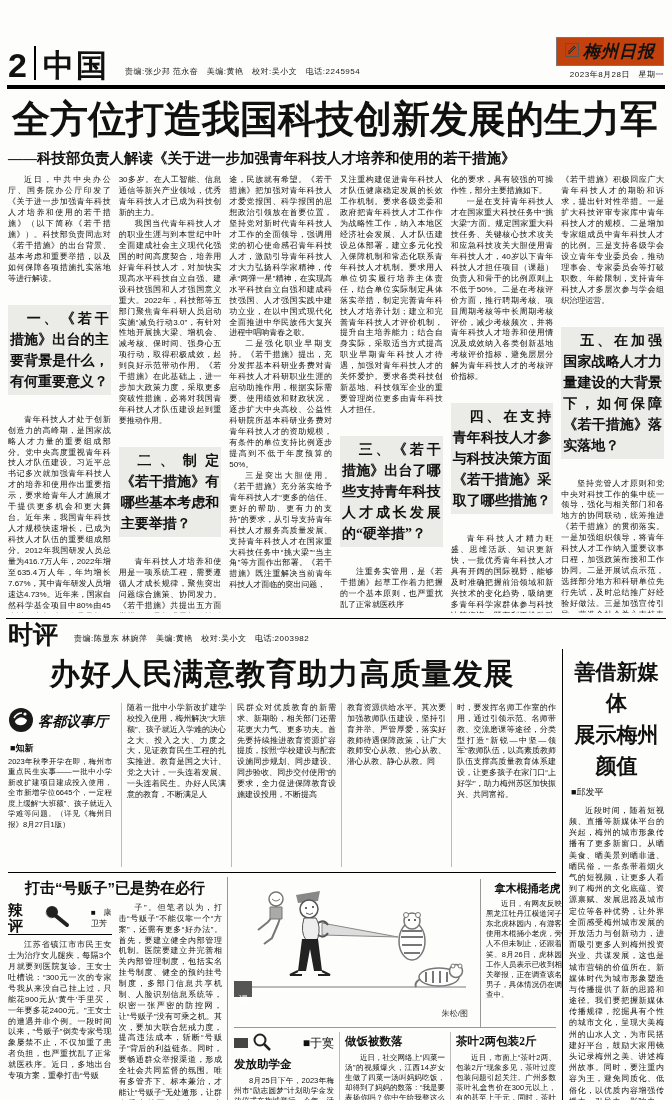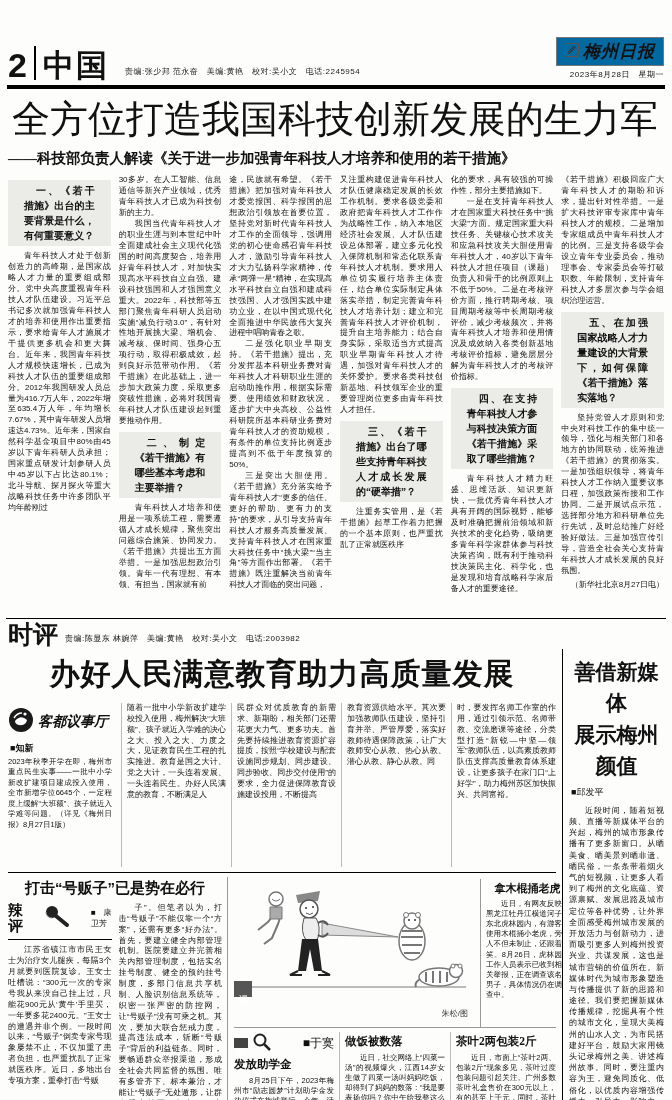--- a/index.html
+++ b/index.html
@@ -6,40 +6,40 @@
   .page{position:relative;width:672px;height:1100px;background:#fdfdfc;margin:0 auto;
         font-family:"Liberation Sans",sans-serif;color:#111;overflow:hidden;
         box-sizing:border-box;padding:6px 6px 0 6px;}
   
   .hdr{display:flex;align-items:flex-end;padding:8px 2px 5px 2px;}
   .hdr .pgnum{font-size:34px;font-weight:700;line-height:0.9;}
   .hdr .vline{width:2px;height:34px;background:#000;margin:0 7px;}
   .hdr .secttl{font-size:31px;font-weight:900;font-family:"Liberation Serif",serif;line-height:0.95;letter-spacing:2px;margin-top:37px;}
   .hdr .editors{font-size:8px;color:#222;margin:0 0 3px 16px;letter-spacing:0.5px;}
   .hdr .right{margin-left:auto;text-align:right;}
-  .logo-box{display:inline-flex;align-items:center;gap:4px;border:1px solid #777;padding:2px 8px;background:#0369a1;}
+  .logo-box{display:inline-flex;align-items:center;gap:4px;border:1px solid #777;padding:2px 8px;background:#c2410c;}
   .logo-text{font-family:"Liberation Serif",serif;font-style:italic;font-weight:900;font-size:17px;letter-spacing:1px;}
   .dateline{font-size:8px;margin-top:3px;letter-spacing:0.5px;}
   .rule-thick{height:4px;background:#000;margin:0 1px;}
   
   .main-art{padding:0 2px;}
-  .main-headline{font-size:38px;font-weight:400;font-family:"Liberation Serif",serif;
+  .main-headline{font-size:38px;font-weight:700;font-family:"Liberation Serif",serif;
                  text-align:center;margin:9px 2px 0 0;line-height:1.15;letter-spacing:0px;}
   .main-subtitle{font-size:14.5px;font-weight:700;font-family:"Liberation Serif",serif;
                  text-align:left;margin:7px 0 7px 0;}
   .cols{display:flex;gap:8px;height:438px;overflow:hidden;}
   .col{flex:1;font-size:8px;line-height:1.37;text-align:justify;overflow:hidden;}
   .col .p{text-indent:2em;margin:0;}
   .col .p.noind{text-indent:0;}
-  .col .subhead{font-size:10px;font-weight:900;font-family:"Liberation Serif",serif;
-                background:#ebebe8;line-height:1.5;padding:3px 16px;margin:5px 0;text-indent:1.2em;}
+  .col .subhead{font-size:14px;font-weight:900;font-family:"Liberation Serif",serif;
+                background:#ebebe8;line-height:1.5;padding:3px 2px;margin:20px 0;text-indent:1.2em;}
   .col .sign{text-align:right;margin-top:3px;}
   
   .commentary{border-top:1px solid #000;margin-top:5px;padding:3px 2px 0 2px;}
-  .c-header{display:flex;align-items:flex-end;gap:7px;padding:1px 0 2px 0;}
+  .c-header{display:flex;align-items:flex-end;gap:16px;padding:1px 0 2px 0;}
   .c-label{font-size:25px;font-weight:900;font-family:"Liberation Serif",serif;line-height:0.95;}
   .c-editors{font-size:8px;margin-bottom:3px;letter-spacing:0.5px;}
   .c-body{display:flex;}
   .c-left{width:548px;flex:none;}
   .c-right{flex:1;border-left:1px solid #000;margin-left:6px;padding-left:6px;overflow:hidden;}
   .lead-headline{font-size:30px;font-weight:900;font-family:"Liberation Serif",serif;
                  text-align:center;margin:5px 0 8px 0;letter-spacing:1px;}
   .edu-row{display:flex;height:164px;overflow:hidden;border-bottom:1px solid #000;padding-bottom:5px;}
   .intro-col{width:104px;flex:none;padding-right:4px;}
   .brand{display:flex;align-items:center;gap:4px;margin-top:4px;}
@@ -50,21 +50,21 @@
            padding-left:5px;margin-left:5px;overflow:hidden;text-indent:0;}
   .bottom-zone{position:relative;height:288px;margin-top:4px;}
   
   .spicy{position:absolute;left:0;top:0;width:220px;height:100%;border-right:1px solid #999;
          padding-right:5px;box-sizing:border-box;}
   .spicy-headline{font-size:15px;font-weight:900;font-family:Liberation Sans, sans-serif;
                   text-align:center;margin:2px 0 5px 0;}
   .spicy-cols{display:flex;gap:7px;height:calc(100% - 28px);overflow:hidden;}
   .spicy-col{flex:1;font-size:8px;line-height:1.36;text-align:justify;overflow:hidden;}
   .spicy-label{display:flex;align-items:center;gap:20px;border-bottom:1px solid #000;
-               padding-bottom:5px;margin-bottom:5px;}
+               margin-bottom:5px;}
   .stack2{width:1.1em;font-size:15px;font-weight:900;font-family:"Liberation Serif",serif;
           line-height:1.05;word-break:break-all;}
   .spicy-author{font-size:8px;margin-left:auto;}
   .spicy-col .p,.micro-col .p,.tiger-body .p,.r-body .p{text-indent:2em;margin:0;}
   
   .cartoon-zone{position:absolute;left:226px;top:2px;width:240px;height:142px;}
   .manhua-tab{position:absolute;left:0;bottom:24px;background:#555;color:#fff;
               writing-mode:vertical-rl;font-size:10px;letter-spacing:3px;padding:5px 2px;}
   .credit{position:absolute;right:6px;bottom:2px;font-size:8px;color:#333;}
   .tiger-box{position:absolute;left:472px;top:2px;width:76px;height:148px;border-left:1px solid #999;
@@ -112,20 +112,21 @@
       <div class="dateline">2023年8月28日　星期一</div>
     </div>
   </div>
   <div class="rule-thick"></div>
 
   <div class="main-art">
     <div class="main-headline">全方位打造我国科技创新发展的生力军</div>
     <div class="main-subtitle">——科技部负责人解读《关于进一步加强青年科技人才培养和使用的若干措施》</div>
     <div class="cols" id="main-cols">
         <div class="col">
+          <div class="p">近日，中共中央办公厅、国务院办公厅印发了《关于进一步加强青年科技人才培养和使用的若干措施》（以下简称《若干措施》）。科技部负责同志对《若干措施》的出台背景、基本考虑和重要举措，以及如何保障各项措施扎实落地等进行解读。</div>
           <div class="subhead">一、《若干措施》出台的主要背景是什么，有何重要意义？</div>
           <div class="p">青年科技人才处于创新创造力的高峰期，是国家战略人才力量的重要组成部分。党中央高度重视青年科技人才队伍建设。习近平总书记多次就加强青年科技人才的培养和使用作出重要指示，要求给青年人才施展才干提供更多机会和更大舞台。近年来，我国青年科技人才规模快速增长，已成为科技人才队伍的重要组成部分。2012年我国研发人员总量为416.7万人年，2022年增至635.4万人年，年均增长7.67%，其中青年研发人员增速达4.73%。近年来，国家自然科学基金项目中80%由45岁以下青年科研人员承担；国家重点研发计划参研人员中45岁以下占比达80.1%；北斗导航、探月探火等重大战略科技任务中许多团队平均年龄刚过</div>
         </div>
         <div class="col">
           <div class="p noind">30多岁。在人工智能、信息通信等新兴产业领域，优秀青年科技人才已成为科技创新的主力。</div>
           <div class="p">我国当代青年科技人才的职业生涯与到本世纪中叶全面建成社会主义现代化强国的时间高度契合，培养用好青年科技人才，对加快实现高水平科技自立自强、建设科技强国和人才强国意义重大。2022年，科技部等五部门聚焦青年科研人员启动实施“减负行动3.0”，有针对性地开展挑大梁、增机会、减考核、保时间、强身心五项行动，取得积极成效，起到良好示范带动作用。《若干措施》在此基础上，进一步加大政策力度，采取更多突破性措施，必将对我国青年科技人才队伍建设起到重要推动作用。</div>
           <div class="subhead">二、制定《若干措施》有哪些基本考虑和主要举措？</div>
           <div class="p">青年科技人才培养和使用是一项系统工程，需要遵循人才成长规律，聚焦突出问题综合施策、协同发力。《若干措施》共提出五方面举措。一是加强思想政治引领。青年一代有理想、有本领、有担当，国家就有前</div>
         </div>
         <div class="col">

